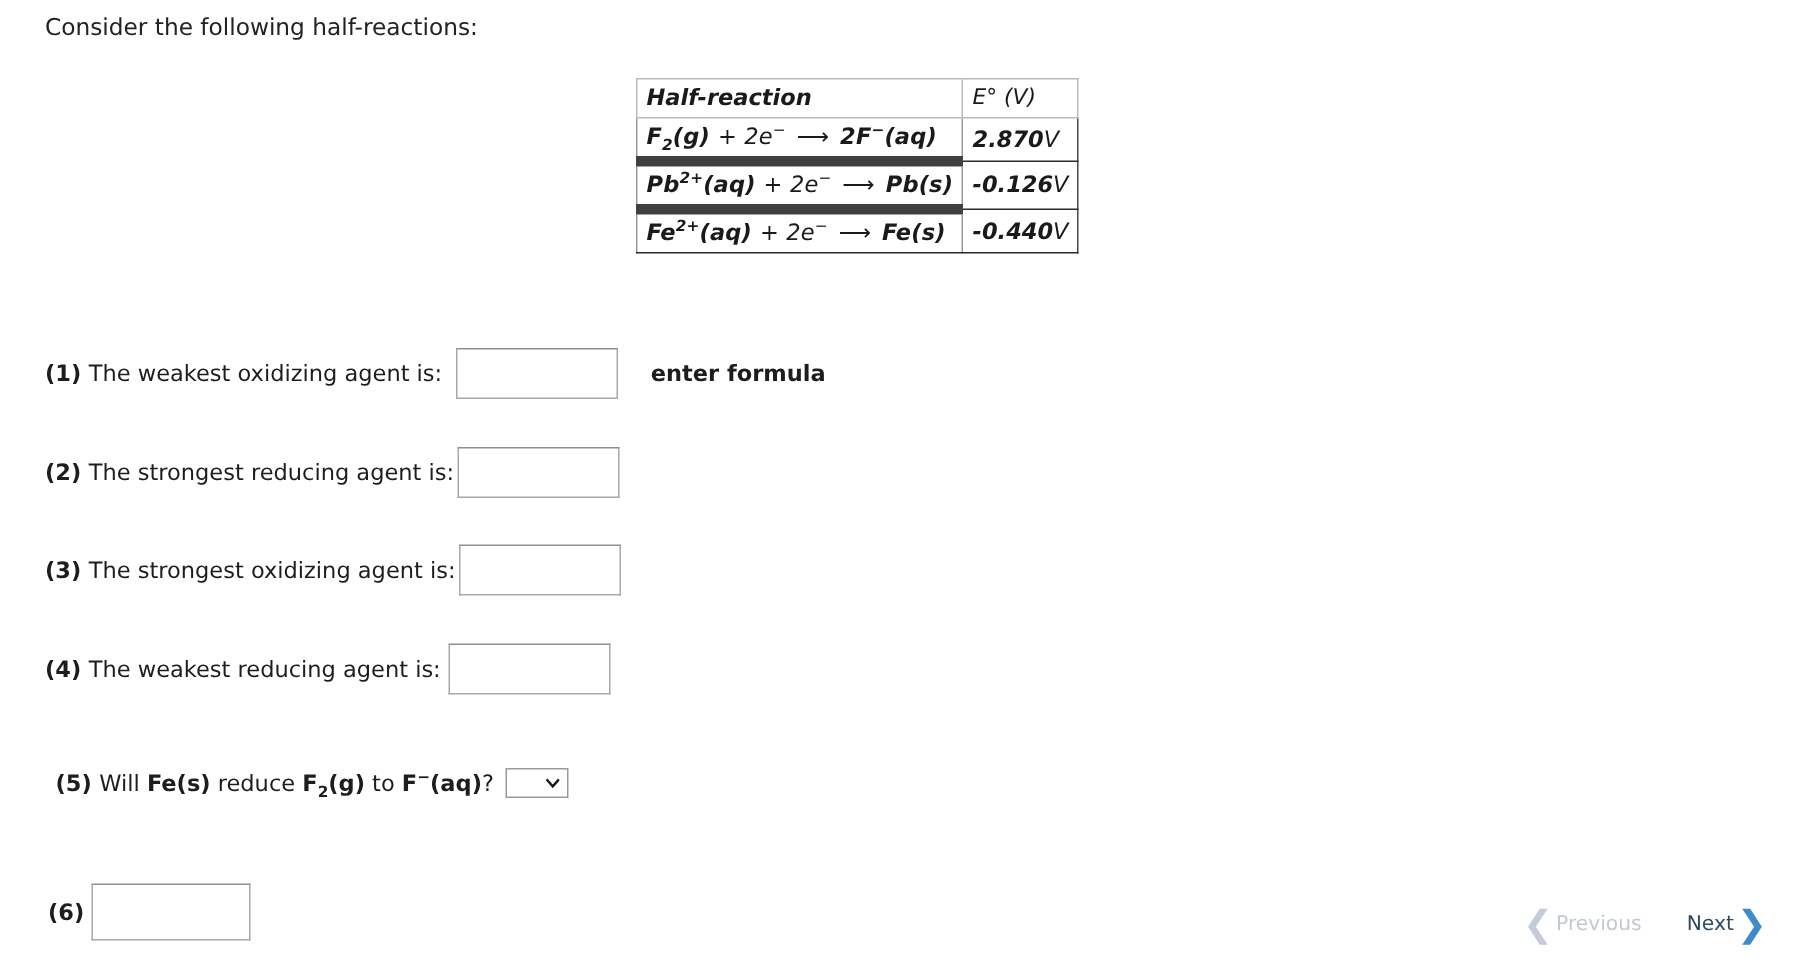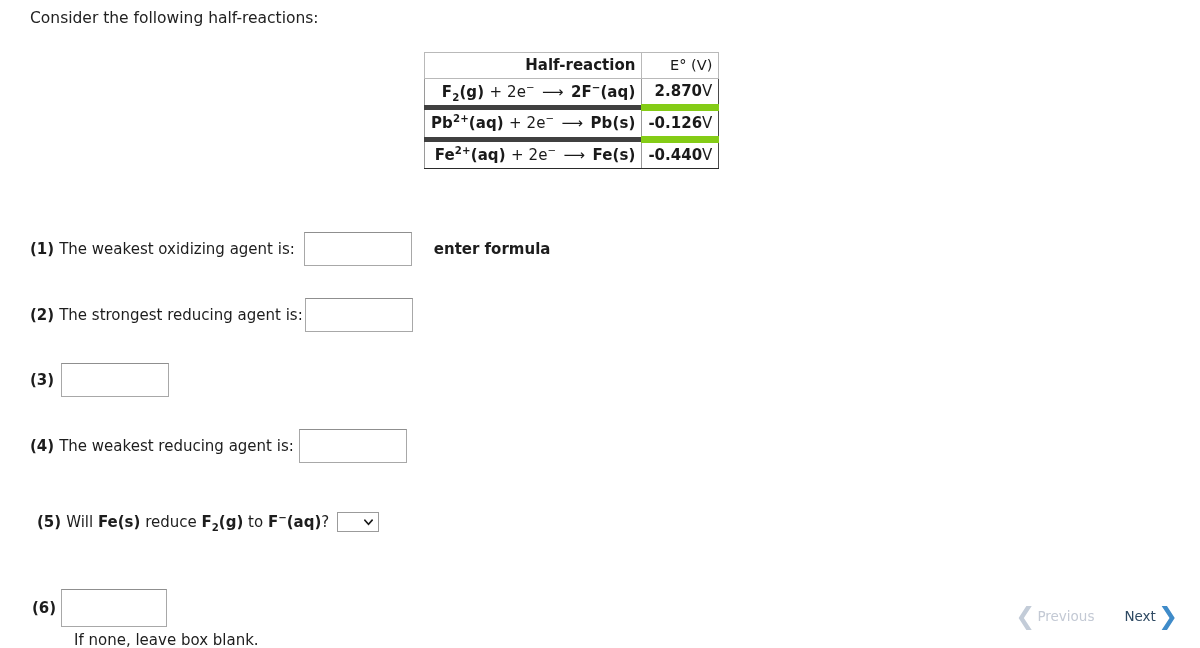--- a/index.html
+++ b/index.html
@@ -30,23 +30,24 @@
   
   .rx-table {
     position: absolute;
     left: 424px;
     top: 52px;
     border-collapse: collapse;
     font-size: 14.5px;
   }
   .rx-table td, .rx-table th {
     padding: 3px 6px 4px 6px;
-    text-align: right;
+    text-align: left;
     vertical-align: middle;
     white-space: nowrap;
+    font-style: italic;
   }
   .rx-table th {
     font-weight: bold;
   }
   .hdr-rx {
     border: 1px solid #b9b9b9;
     border-right: none;
     font-size: 15px;
   }
   .hdr-e {
@@ -58,32 +59,32 @@
   .cell-rx {
     border-left: 1px solid #9a9a9a;
     border-right: 1px solid #9a9a9a;
     border-top: 1px solid #c9c9c9;
     border-bottom: 1px solid #2a2a2a;
     font-weight: bold;
     font-size: 15px;
     letter-spacing: 0.1px;
   }
   .rowA .cell-rx { border-top: 1px solid #c9c9c9; margin-top: 40px; }
-  .rowB .cell-rx, .rowC .cell-rx { border-top: 5px solid #404040; }
+  .rowB .cell-rx, .rowC .cell-rx { border-top: 7px solid #404040; }
   .cell-e {
     border-left: none;
     border-right: 1px solid #4a4a4a;
     border-top: 1px solid #c9c9c9;
     border-bottom: 1px solid #2a2a2a;
     font-weight: bold;
     font-size: 15px;
     padding-left: 4px;
     padding-right: 2px;
   }
-  .rowB .cell-e, .rowC .cell-e { border-top: 7px solid #84cc16; }
+  .rowB .cell-e, .rowC .cell-e { border-top: 1px solid #84cc16; }
   .unit {
     font-weight: normal;
   }
   .arrow {
     font-weight: normal;
     font-size: 15px;
     padding: 0 2px;
   }
   .ebase { font-weight: normal; }
   sup, sub {
@@ -240,20 +241,21 @@
 </div>
 
 <div class="q" id="q2">
   <span class="qnum">(2)</span>
   <span class="qtext">The strongest reducing agent is:</span>
   <input class="txtbox" type="text" value="" style="">
 </div>
 
 <div class="q" id="q3">
   <span class="qnum">(3)</span>
+  <span class="qtext">The strongest oxidizing agent is:</span>
   <input class="txtbox" type="text" value="" style="">
 </div>
 
 <div class="q" id="q4">
   <span class="qnum">(4)</span>
   <span class="qtext">The weakest reducing agent is:</span>
   <input class="txtbox" type="text" value="" style="">
 </div>
 
 <div class="q" id="q5">
@@ -265,21 +267,20 @@
     </svg>
   </span>
 </div>
 
 <div class="q" id="q6">
   <div class="q6wrap">
     <div class="q6line1">
       <span class="qnum">(6)</span>
       <input class="txtbox" type="text" value="" style="">
     </div>
-    <div class="q6line2">If none, leave box blank.</div>
   </div>
 </div>
 
 <div class="nav">
   <div class="navbtn prev">
     <span class="gl">❮</span>
     <span class="lbl">Previous</span>
   </div>
   <div class="navbtn next">
     <span class="lbl">Next</span>

